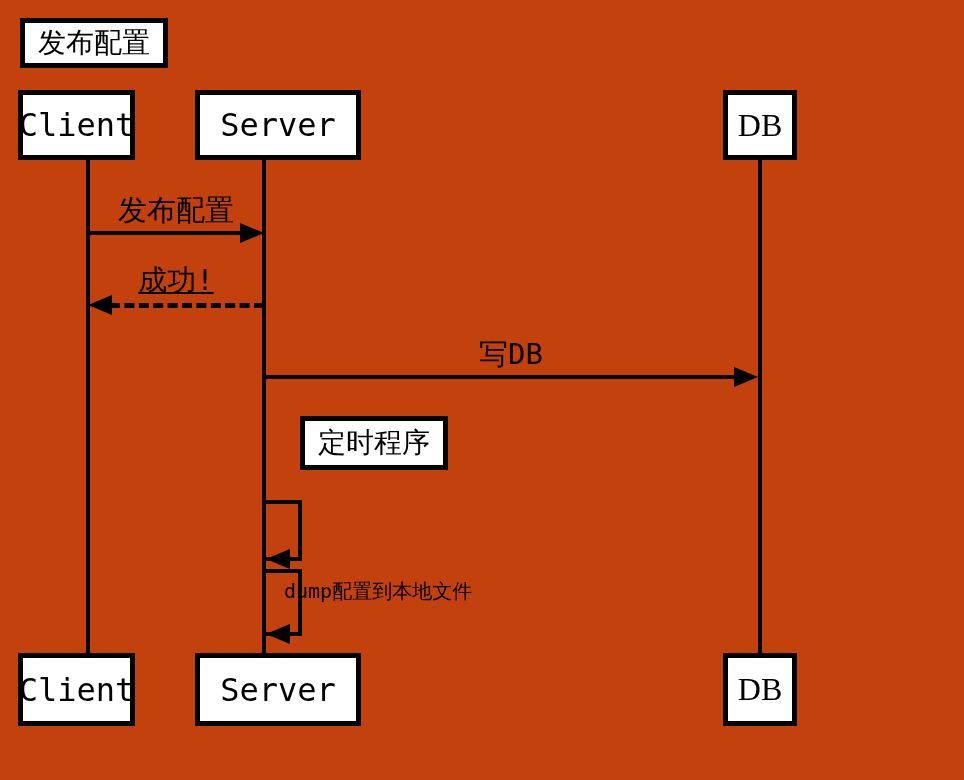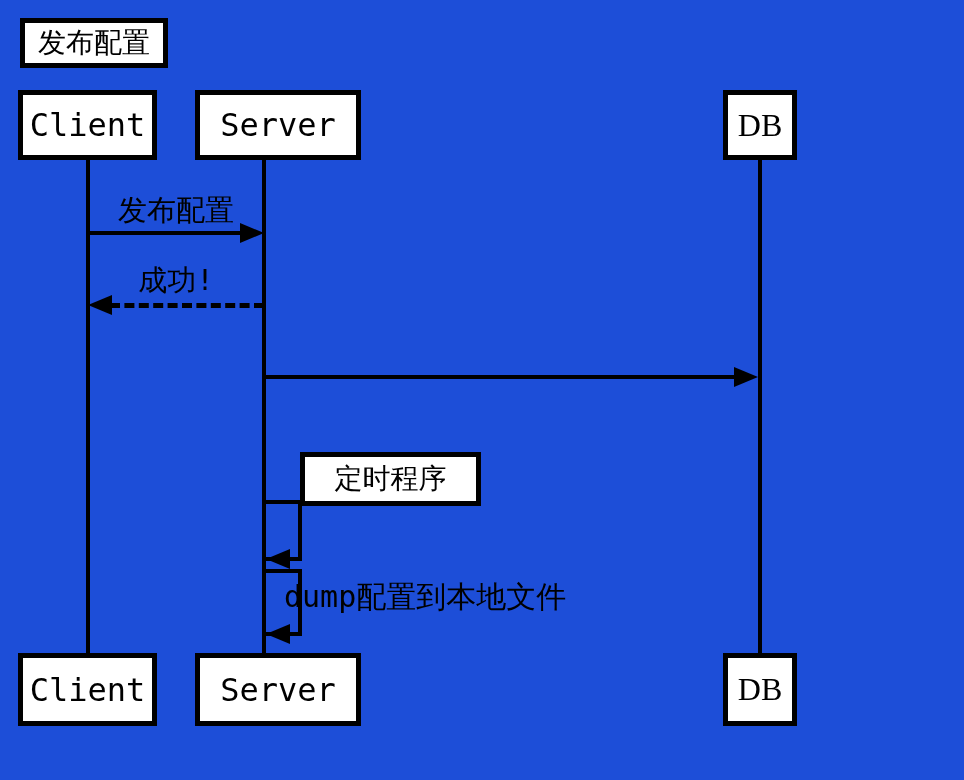--- a/index.html
+++ b/index.html
@@ -1,64 +1,64 @@
 <!DOCTYPE html>
 <html><head>
 <meta charset="utf-8">
 <style>
   * { margin: 0; padding: 0; box-sizing: border-box; }
   html, body { background: #ffffff; }
   .canvas {
     position: relative;
     width: 964px;
     height: 780px;
-    background: #1d4ed8;
+    background: #c2410c;
     color: #000000;
     font-family: "DejaVu Sans Mono", monospace;
     overflow: hidden;
   }
   .box {
     position: absolute;
     border: 5px solid #000000;
     background: #ffffff;
     display: flex;
     align-items: center;
     justify-content: center;
     white-space: nowrap;
   }
   .title-box { left: 20px; top: 18px; width: 148px; height: 50px; font-size: 28px; }
-  .note-box  { left: 300px; top: 416px; width: 181px; height: 54px; font-size: 28px; margin-top: 36px; }
+  .note-box  { left: 300px; top: 416px; width: 148px; height: 54px; font-size: 28px; }
   .participant { font-size: 32px; }
   .row-top { top: 90px; height: 70px; }
   .row-bottom { top: 653px; height: 73px; }
-  .p-client { left: 18px;  width: 139px; }
+  .p-client { left: 18px;  width: 117px; }
   .p-server { left: 195px; width: 166px; }
   .p-db     { left: 723px; width: 74px; font-family: Liberation Serif, serif; }
   .lifeline {
     position: absolute;
     top: 160px;
     width: 4px;
     height: 493px;
     background: #000000;
   }
   .ll-client { left: 86px; }
   .ll-server { left: 262px; }
   .ll-db     { left: 758px; }
   .msg-label {
     position: absolute;
     font-size: 29px;
     line-height: 1.15;
     white-space: nowrap;
     text-align: center;
   }
   .lbl-1 { left: 88px;  top: 194px; width: 176px; }
-  .lbl-2 { left: 88px;  top: 264px; width: 176px; }
+  .lbl-2 { left: 88px;  top: 264px; width: 176px; text-decoration: underline; }
   .lbl-3 { left: 264px; top: 338px; width: 494px; }
   .lbl-4 { left: 284px; top: 511px; width: auto; text-align: left; font-size: 30px; }
-  .lbl-5 { left: 284px; top: 580px; width: auto; text-align: left; font-size: 30px; }
+  .lbl-5 { left: 284px; top: 580px; width: auto; text-align: left; font-size: 20px; }
   .arrow-line {
     position: absolute;
     height: 4px;
     background: #000000;
   }
   .arrow-line.dashed {
     background: none;
     height: 0;
     border-top: 5px dashed #000000;
   }
@@ -104,20 +104,21 @@
   <div class="lifeline ll-db"></div>
 
   <div class="msg-label lbl-1">发布配置</div>
   <div class="arrow-line line-1"></div>
   <div class="arrowhead right head-1"></div>
 
   <div class="msg-label lbl-2">成功!</div>
   <div class="arrow-line dashed line-2"></div>
   <div class="arrowhead left head-2"></div>
 
+  <div class="msg-label lbl-3">写DB</div>
   <div class="arrow-line line-3"></div>
   <div class="arrowhead right head-3"></div>
 
   <div class="box note-box">定时程序</div>
 
   <div class="self-loop loop-1"></div>
   <div class="arrowhead left head-4"></div>
 
   <div class="self-loop loop-2"></div>
   <div class="arrowhead left head-5"></div>

